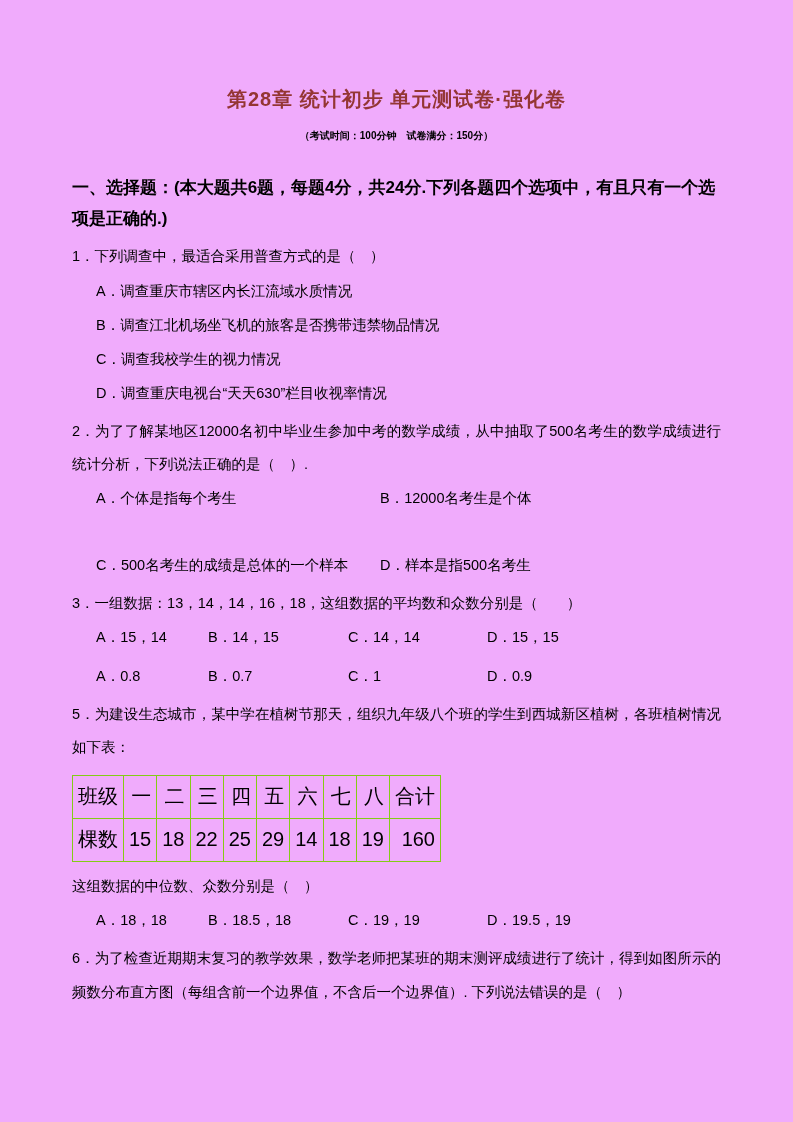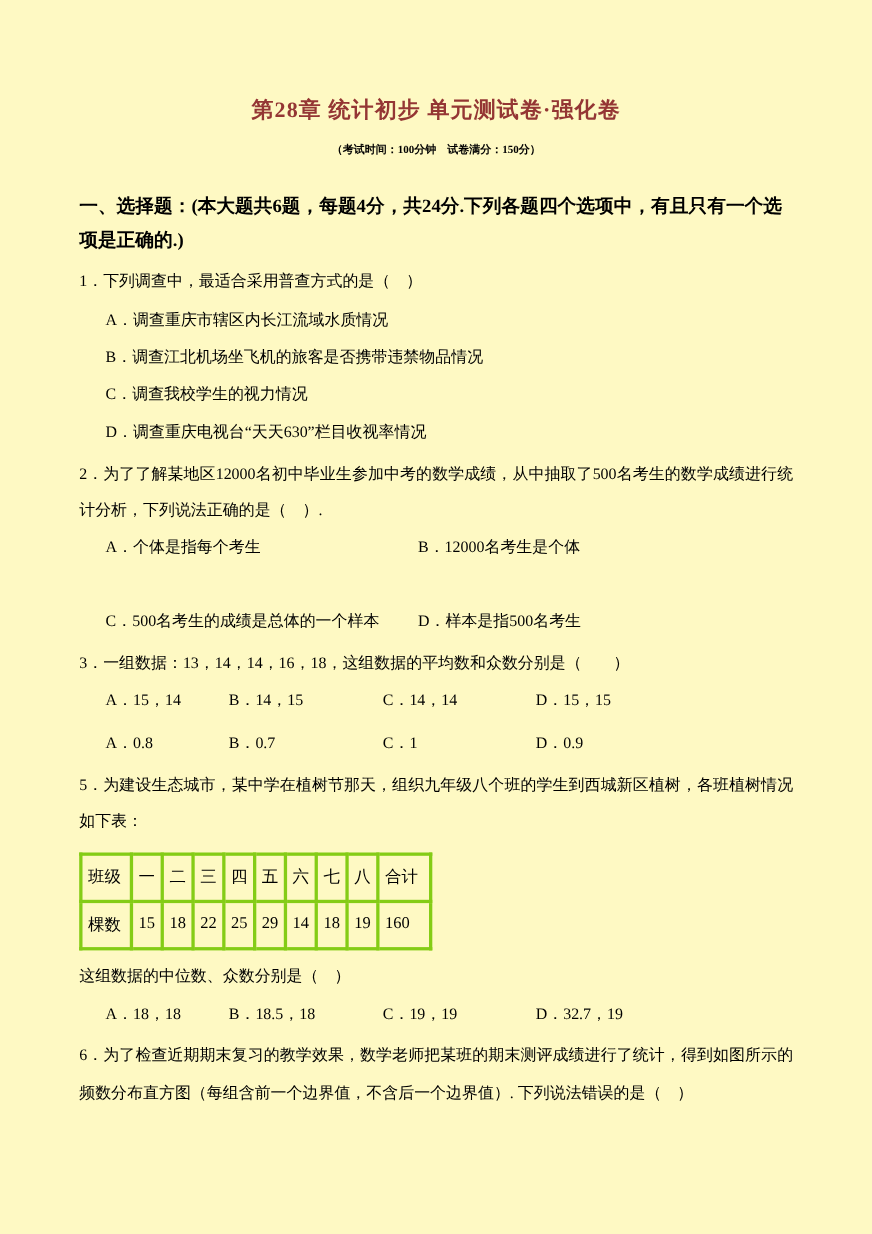--- a/index.html
+++ b/index.html
@@ -1,23 +1,23 @@
 <!DOCTYPE html>
 <html><head>
 <meta charset="utf-8">
 <style>
   * { margin: 0; padding: 0; box-sizing: border-box; }
   html, body { background: #e8e8e8; }
   .page {
     width: 793px;
     height: 1122px;
     margin: 0 auto;
-    background: #fef9c3;
+    background: #f0abfc;
     color: #000000;
-    font-family: Liberation Serif, serif;
+    font-family: Liberation Sans, sans-serif;
     font-size: 14.5px;
     padding: 86px 72px 0 72px;
     overflow: hidden;
   }
   .title {
     text-align: center;
     font-size: 20px;
     font-weight: bold;
     color: #943634;
     letter-spacing: 1px;
@@ -49,26 +49,26 @@
   .options-row {
     display: grid;
     grid-template-columns: 112px 140px 139px 1fr;
     padding-left: 24px;
   }
   .data-table {
     border-collapse: collapse;
     margin: 10px 0 8px 0;
   }
   .data-table td {
-    border: 3px solid #84cc16;
-    text-align: left;
+    border: 1px solid #84cc16;
+    text-align: right;
     vertical-align: middle;
     height: 43px;
     padding: 0 5px;
-    font-size: 15px;
+    font-size: 20px;
   }
   .data-table td.col-label { min-width: 46px; }
   .data-table td.col-num   { min-width: 28px; }
   .data-table td.col-total { min-width: 48px; }
 </style>
 </head>
 <body>
 
 <div class="page">
 
@@ -146,21 +146,21 @@
         <td class="col-total">160</td>
       </tr>
     </tbody>
       </table>
 
     <p class="followup">这组数据的中位数、众数分别是（　）</p>
     <div class="options options-row">
       <p>A．18，18</p>
       <p>B．18.5，18</p>
       <p>C．19，19</p>
-      <p>D．32.7，19</p>
+      <p>D．19.5，19</p>
     </div>
   </div>
 
   <div class="question">
     <p class="stem">6．为了检查近期期末复习的教学效果，数学老师把某班的期末测评成绩进行了统计，得到如图所示的频数分布直方图（每组含前一个边界值，不含后一个边界值）. 下列说法错误的是（　）</p>
   </div>
 
 </div>
 
 </body></html>

